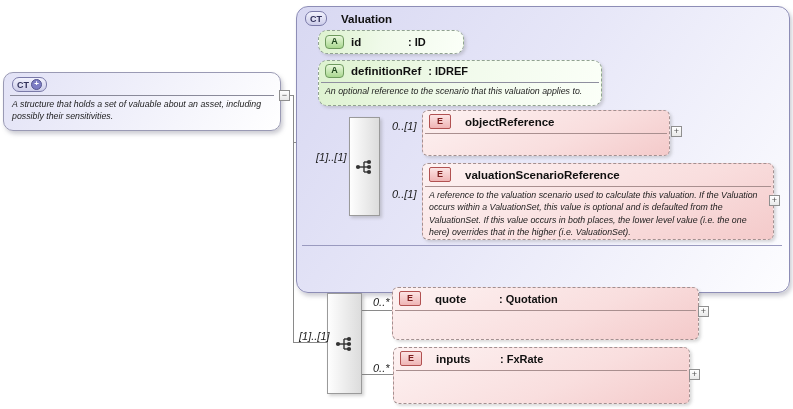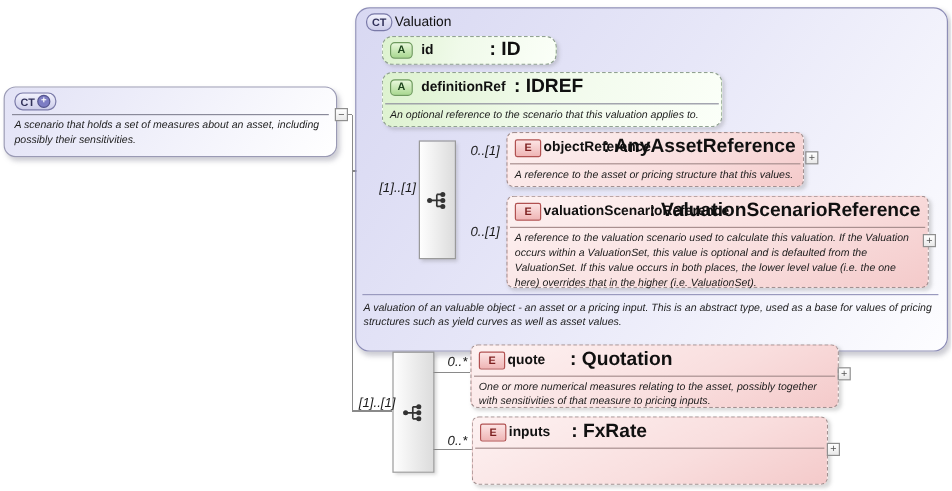--- a/index.html
+++ b/index.html
@@ -17,24 +17,24 @@
           box-shadow:2px 3px 4px rgba(110,110,130,0.35);}
 
   
   .attr-box{border:1px dashed #91a291;border-radius:9px;
           background:linear-gradient(105deg,#ddf2cf 0%,#f0faea 45%,#fbfff8 100%);
           box-shadow:2px 2px 3px rgba(110,110,110,0.25);}
   .elem-box{border:1px dashed #a39090;border-radius:6px;
           background:linear-gradient(155deg,#fdf2f2 0%,#f9dede 60%,#f4caca 100%);
           box-shadow:2px 2px 3px rgba(110,110,110,0.25);}
 
-  .title-row{display:flex;align-items:center;gap:2px;padding:3px 6px;}
-  .box-title{font-weight:normal;font-size:11.5px;color:#101010;white-space:nowrap;}
+  .title-row{display:flex;align-items:center;gap:14px;padding:3px 6px;}
+  .box-title{font-weight:bold;font-size:11.5px;color:#101010;white-space:nowrap;}
   .mname{display:inline-block;min-width:50px;font-weight:bold;font-size:11.5px;color:#101010;}
-  .mtype{font-weight:bold;font-size:16px;color:#101010;white-space:nowrap;}
+  .mtype{font-weight:bold;font-size:11px;color:#101010;white-space:nowrap;}
   .desc{font-style:italic;font-size:8.8px;color:#1c1c1c;line-height:12.3px;padding:2px 6px 0 6px;}
   .one-line{white-space:nowrap;overflow:hidden;}
   .sep{border-top:1px solid #8f8f9f;margin:1px 2px 0 2px;}
 
   
   .badge-ct{display:inline-flex;align-items:center;gap:2px;padding:0 4px;height:13px;
             font-size:9px;font-weight:bold;color:#31315a;border:1px solid #7a7aa8;border-radius:7px;
             background:linear-gradient(#f2f2fd,#cdcdea);}
   .plus-circle{display:inline-block;width:9px;height:9px;border-radius:50%;background:#7d7dc4;
             border:1px solid #54548e;color:#fff;font-size:8px;line-height:8px;text-align:center;font-weight:bold;}
@@ -84,36 +84,35 @@
   </svg>
 
   <div class="abs ct-box" style="left:3px;top:72px;width:276px;height:57px;">
     <div class="title-row" style="padding:4px 8px 2px 8px;">
       <span class="badge-ct">
         <span>CT</span>
         <span class="plus-circle">+</span>
       </span>
     </div>
     <div class="sep" style="margin:1px 6px 0 6px;border-top-color:#8a8a9a;"></div>
-    <div class="desc" style="padding:2px 8px 0 8px;">A scenario that holds a set of measures about an asset, including possibly their sensitivities.</div>
+    <div class="desc" style="padding:2px 8px 0 8px;">A structure that holds a set of valuable about an asset, including possibly their sensitivities.</div>
   </div>
 
   <div class="minusbox" style="left:279px;top:90px;">−</div>
 
   <div class="abs ct-container" style="left:296px;top:6px;width:492px;height:285px;">
     <div class="title-row" style="padding:4px 0 0 8px;">
       <span class="badge-ct">
         <span>CT</span>
       </span>
       <span class="box-title">Valuation</span>
     </div>
   </div>
 
   <div class="container-footer-sep" style="left:302px;top:245px;width:480px;"></div>
-  <div class="abs desc" style="left:297px;top:248px;width:478px;">A valuation of an valuable object - an asset or a pricing input. This is an abstract type, used as a base for values of pricing structures such as yield curves as well as asset values.</div>
 
   <div class="abs attr-box" style="left:318px;top:30px;width:144px;height:22px;">
     <div style="display:flex;align-items:center;gap:7px;padding:0 6px;height:100%;">
       <span class="badge-a">A</span>
       <span class="mname">id</span>
       <span class="mtype">: ID</span>
     </div>
   </div>
 
   <div class="abs attr-box" style="left:318px;top:60px;width:282px;height:44px;">
@@ -141,33 +140,30 @@
         <circle cx="14" cy="14" r="2.1" fill="#333"></circle>
     </svg>
   </div>
   <div class="card" style="left:316px;top:151px;">[1]..[1]</div>
 
   <div class="card" style="left:392px;top:120px;">0..[1]</div>
   <div class="abs elem-box" style="left:422px;top:110px;width:246px;height:44px;">
     <div class="title-row">
       <span class="badge-e">E</span>
       <span class="mname" style="min-width:0;">objectReference</span>
-      <span class="mtype">: AnyAssetReference</span>
-    </div>
-    <div class="sep" style="border-top-color:#a98f8f;"></div>
-    <div class="desc one-line">A reference to the asset or pricing structure that this values.</div>
+    </div>
+    <div class="sep" style="border-top-color:#a98f8f;"></div>
   </div>
   <div class="plusbox" style="left:671px;top:126px;">+</div>
 
   <div class="card" style="left:392px;top:188px;">0..[1]</div>
   <div class="abs elem-box" style="left:422px;top:163px;width:350px;height:75px;">
     <div class="title-row">
       <span class="badge-e">E</span>
       <span class="mname" style="min-width:0;">valuationScenarioReference</span>
-      <span class="mtype">: ValuationScenarioReference</span>
     </div>
     <div class="sep" style="border-top-color:#a98f8f;"></div>
     <div class="desc">A reference to the valuation scenario used to calculate this valuation. If the Valuation occurs within a ValuationSet, this value is optional and is defaulted from the ValuationSet. If this value occurs in both places, the lower level value (i.e. the one here) overrides that in the higher (i.e. ValuationSet).</div>
   </div>
   <div class="plusbox" style="left:769px;top:195px;">+</div>
 
   <div class="seqbox" style="left:327px;top:293px;width:33px;height:99px;">
     <svg width="20" height="18" viewBox="0 0 20 18">
       <g stroke="#333" stroke-width="1.4">
         <line x1="3" y1="9" x2="9" y2="9"></line>
@@ -185,21 +181,20 @@
   <div class="card" style="left:299px;top:330px;">[1]..[1]</div>
 
   <div class="card" style="left:373px;top:296px;">0..*</div>
   <div class="abs elem-box" style="left:392px;top:287px;width:305px;height:51px;">
     <div class="title-row">
       <span class="badge-e">E</span>
       <span class="mname">quote</span>
       <span class="mtype">: Quotation</span>
     </div>
     <div class="sep" style="border-top-color:#a98f8f;"></div>
-    <div class="desc">One or more numerical measures relating to the asset, possibly together with sensitivities of that measure to pricing inputs.</div>
   </div>
   <div class="plusbox" style="left:698px;top:306px;">+</div>
 
   <div class="card" style="left:373px;top:362px;">0..*</div>
   <div class="abs elem-box" style="left:393px;top:347px;width:295px;height:55px;">
     <div class="title-row">
       <span class="badge-e">E</span>
       <span class="mname">inputs</span>
       <span class="mtype">: FxRate</span>
     </div>

